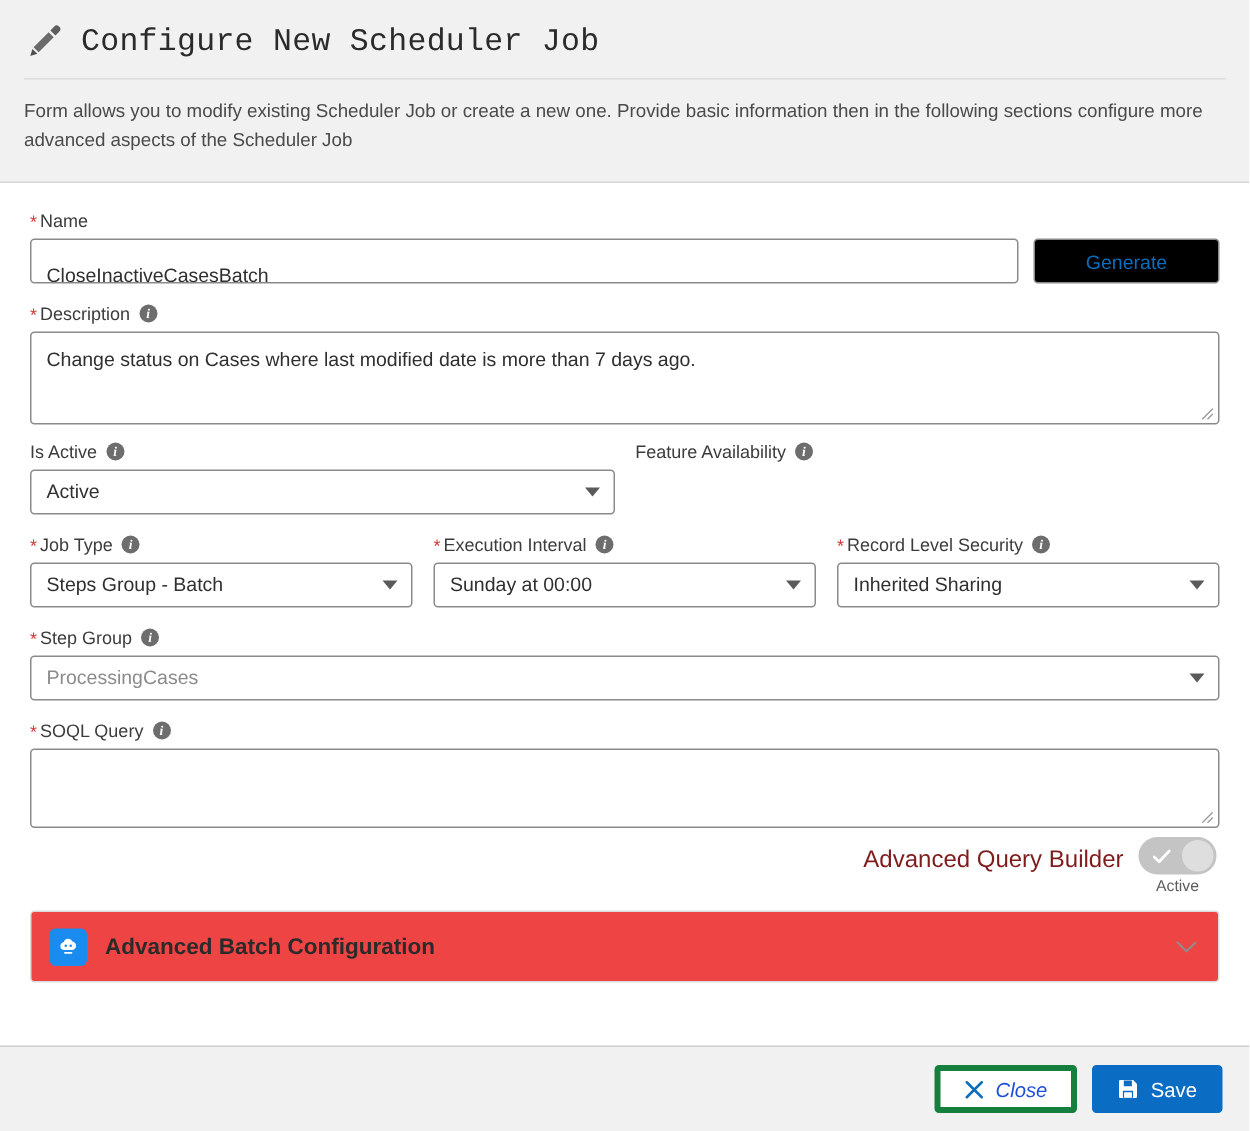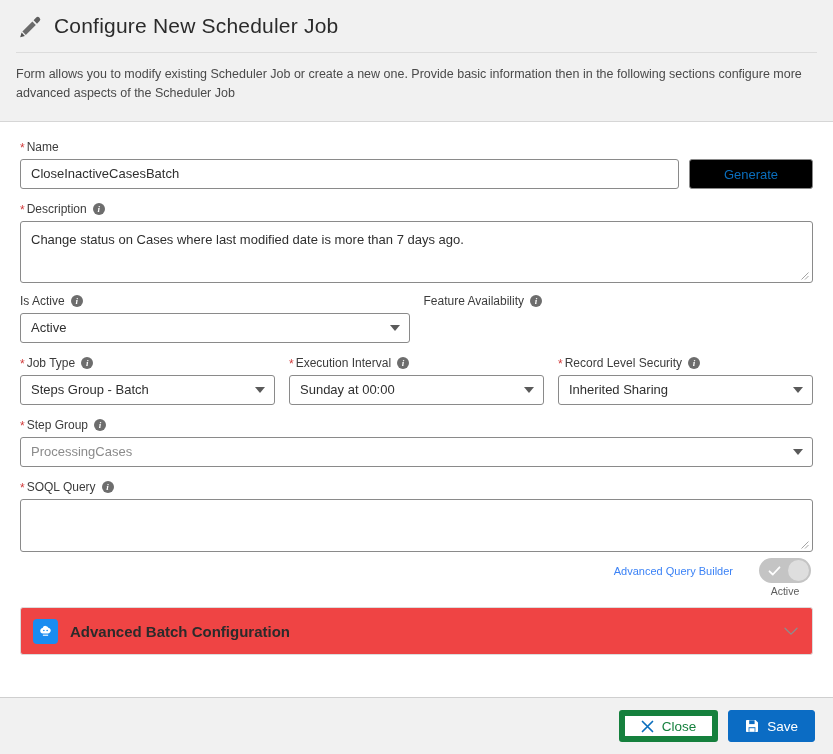--- a/index.html
+++ b/index.html
@@ -19,22 +19,23 @@
   
   .header {
     background: #f1f1f1;
     border-bottom: 1px solid #d6d6d6;
     padding: 0;
     height: 122px;
     box-sizing: border-box;
   }
   .header-title-row {
     display: flex;
-    align-items: flex-start;
+    align-items: flex-end;
     padding: 14px 0 12px 16px;
+    font-family: Liberation Mono, monospace;
   }
   .pencil-icon {
     width: 26px;
     height: 26px;
     margin-right: 12px;
     flex: 0 0 auto;
     display: block;
   }
   .page-title {
     font-size: 21px;
@@ -110,21 +111,21 @@
     border: 1px solid #8a8a8a;
     border-radius: 3px;
     background: #ffffff;
     font-size: 13px;
     color: #2f2f2f;
     font-family: "Liberation Sans", sans-serif;
     box-sizing: border-box;
   }
   .input {
     height: 30px;
-    padding: 0 10px;
+    padding: 10px 10px;
     line-height: 28px;
     white-space: nowrap;
     overflow: hidden;
   }
   .textarea {
     padding: 9px 10px;
     line-height: 1.45;
     position: relative;
     overflow: hidden;
   }
@@ -181,23 +182,23 @@
 
   
   .toggle-row {
     display: flex;
     justify-content: flex-end;
     align-items: flex-start;
     margin: 6px 0 0 0;
     padding-right: 2px;
   }
   .toggle-label {
-    font-size: 11px;
-    color: #3b82f6;
-    margin-right: 26px;
+    font-size: 16px;
+    color: #7f1d1d;
+    margin-right: 10px;
     padding-top: 7px;
   }
   .toggle-wrap {
     display: flex;
     flex-direction: column;
     align-items: center;
   }
   .toggle {
     width: 52px;
     height: 25px;
@@ -289,23 +290,24 @@
     justify-content: center;
     font-size: 13.5px;
     cursor: pointer;
     box-sizing: border-box;
     padding: 0 16px;
     gap: 8px;
     font-family: "Liberation Sans", sans-serif;
   }
   .btn-close {
     background: #ffffff;
-    border: 6px solid #15803d;
-    color: #15803d;
+    border: 4px solid #15803d;
+    color: #1d4ed8;
     min-width: 86px;
+    font-style: italic;
   }
   .btn-save {
     background: #0b6cc4;
     border: 1px solid #0b6cc4;
     color: #ffffff;
     min-width: 82px;
   }
   .btn svg { display: block; flex: 0 0 auto; }
 </style>
 </head>

